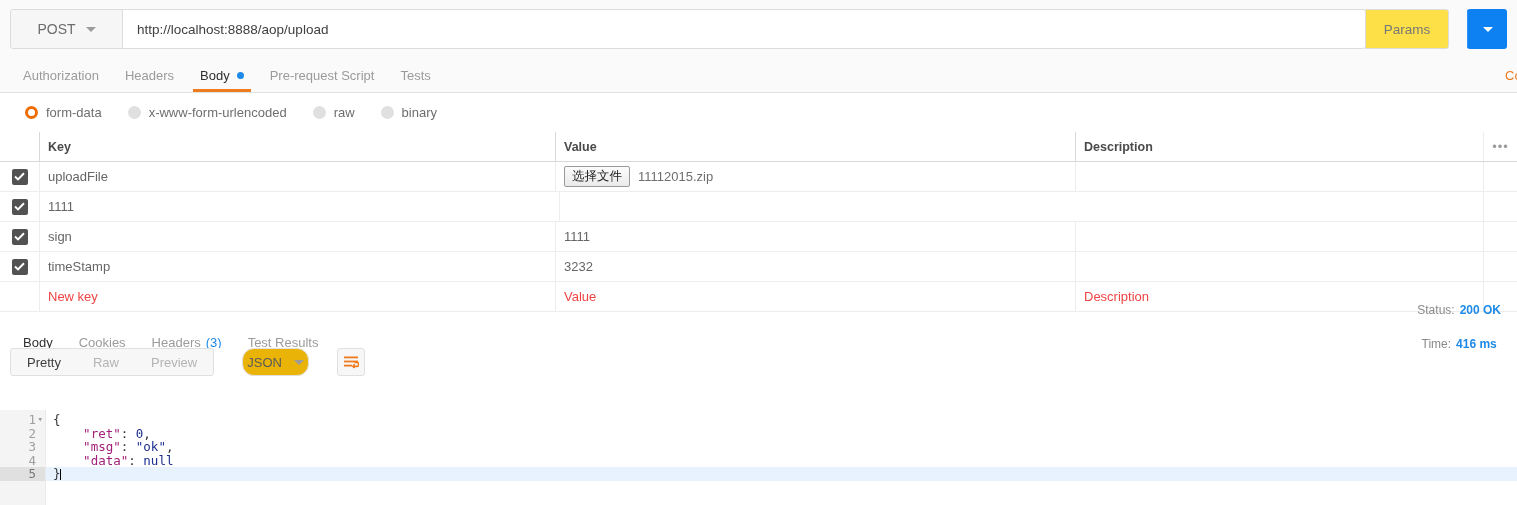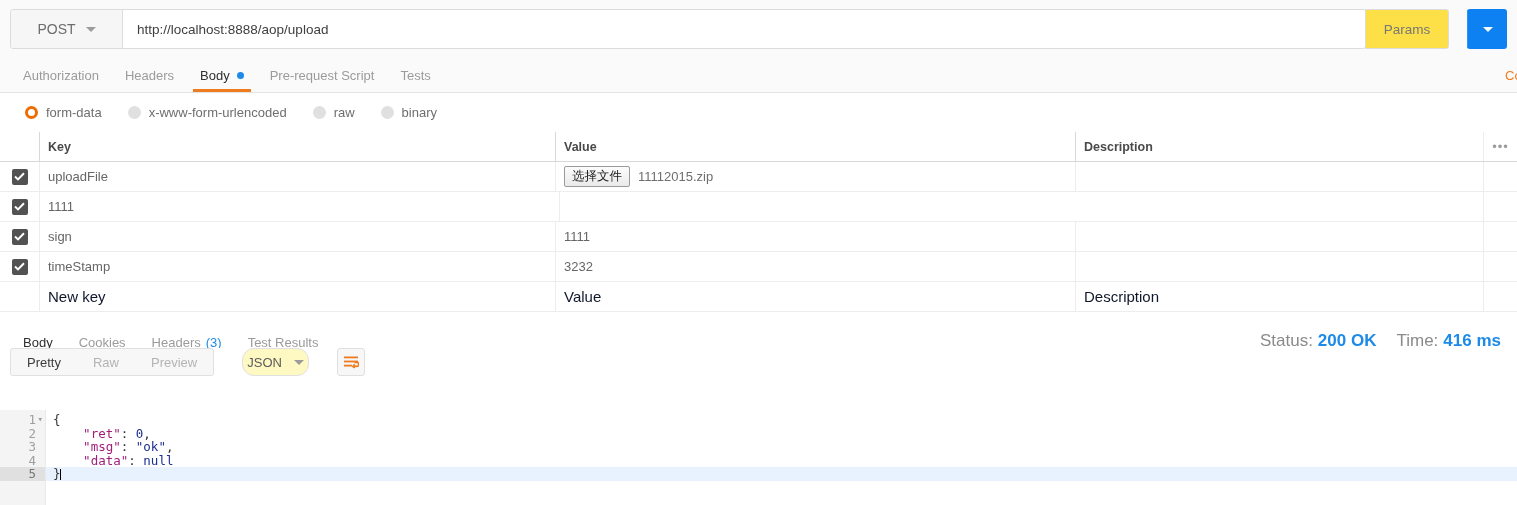--- a/index.html
+++ b/index.html
@@ -129,21 +129,21 @@
     flex: 0 0 40px; display: flex; align-items: center; justify-content: center;
     border-right: 1px solid #ededed;
   }
   .c-key   { flex: 0 0 516px; display: flex; align-items: center; padding-left: 8px; border-right: 1px solid #ededed; overflow: hidden; }
   .c-val   { flex: 0 0 520px; display: flex; align-items: center; padding-left: 8px; border-right: 1px solid #ededed; overflow: hidden; }
   .c-desc  { flex: 1 1 auto; display: flex; align-items: center; padding-left: 8px; overflow: hidden; }
   .c-more  { flex: 0 0 34px; display: flex; align-items: center; justify-content: center; border-left: 1px solid #ededed; }
   .trow.header .c-check, .trow.header .c-key, .trow.header .c-val { border-right-color: #d8d8d8; }
   .th { color: #4a4a4a; font-weight: bold; font-size: 12.5px; }
   .cell-text { color: #666; font-size: 13px; }
-  .cell-ph { color: #0f172a; font-size: 15px; }
+  .cell-ph { color: #ef4444; font-size: 13px; }
   .chk {
     width: 16px; height: 16px; border-radius: 2px; background: #525252;
     display: flex; align-items: center; justify-content: center; cursor: pointer;
   }
   .chk svg { display: block; }
   .more-dots { color: #9b9b9b; letter-spacing: 1px; font-size: 13px; cursor: pointer; }
   .file-wrap { display: flex; align-items: center; gap: 8px; }
   .file-btn {
     border: 1px solid #9a9a9a; border-radius: 2px;
     background: linear-gradient(#fcfcfc, #eaeaea);
@@ -152,41 +152,41 @@
   }
   .file-name { color: #6e6e6e; font-size: 13px; }
 
   
   .resp-tabs {
     position: absolute; left: 0; top: 325px; width: 1517px; height: 35px;
     background: #fff; border-bottom: 1px solid #e3e3e3;
     display: flex; align-items: flex-end; padding-left: 10px;
   }
   .count-blue { color: #1e8ae8; margin-left: 5px; }
-  .resp-meta { margin-left: auto; display: flex; align-items: center; gap: 20px; padding: 0 16px 8px 0; font-size: 17px; }
+  .resp-meta { margin-left: auto; display: flex; align-items: center; gap: 20px; padding: 0 16px 8px 0; font-size: 12px; flex-direction: column; }
   .meta-label { color: #8a8a8a; }
   .meta-val { color: #1e8ae8; font-weight: bold; margin-left: 5px; }
 
   
   .pretty-bar {
     position: absolute; left: 0; top: 348px; width: 1517px; height: 50px;
     background: #fff; display: flex; align-items: flex-start; gap: 28px; padding-left: 10px;
   }
   .seg {
     display: flex; border: 1px solid #e0e0e0; border-radius: 3px;
     background: #f7f7f7; height: 28px; overflow: hidden;
   }
   .seg-item {
     display: flex; align-items: center; padding: 0 16px;
     font-size: 13px; color: #b4b4b4; cursor: pointer;
   }
   .seg-item.active { color: #3c3c3c; }
   .fmt-select {
     display: flex; align-items: center; gap: 12px;
-    border: 1px solid #e0e0e0; border-radius: 12px; background: #fef9c3;
+    border: 1px solid #e0e0e0; border-radius: 12px; background: #eab308;
     height: 28px; padding: 0 4px; font-size: 13px; color: #5a5a5a; cursor: pointer;
   }
   .wrap-btn {
     width: 28px; height: 28px; border: 1px solid #e0e0e0; border-radius: 3px;
     background: #f7f7f7; display: flex; align-items: center; justify-content: center;
     cursor: pointer;
   }
 
   
   .code {

